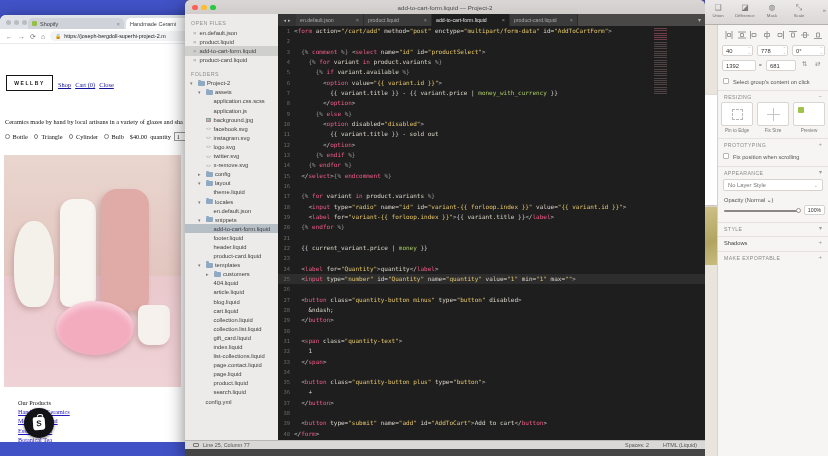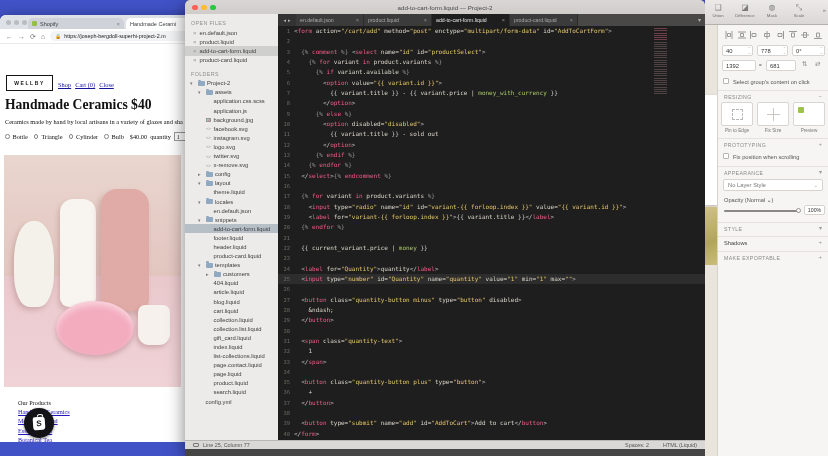--- a/index.html
+++ b/index.html
@@ -174,21 +174,20 @@
         <span class="b-url">https://joseph-bergdoll-superhi-project-2.m</span>
       </div>
     </div>
     <div class="b-page">
       <div class="logo-box">WELLBY</div>
       <div class="shop-nav" id="shop-nav">
           <a>Shop</a>
           <a>Cart (0)</a>
           <a>Close</a>
         </div>
-      <h1 class="p-title">Handmade Ceramics $40</h1>
       <div class="p-desc">Ceramics made by hand by local artisans in a variety of glazes and sha</div>
       <div class="p-opts" id="variant-row">
           <span class="radio"></span>
           <span style="margin-right: 3px;">Bottle</span>
           <span class="radio"></span>
           <span style="margin-right: 3px;">Triangle</span>
           <span class="radio"></span>
           <span style="margin-right: 3px;">Cylinder</span>
           <span class="radio"></span>
           <span style="margin-right: 3px;">Bulb</span>

